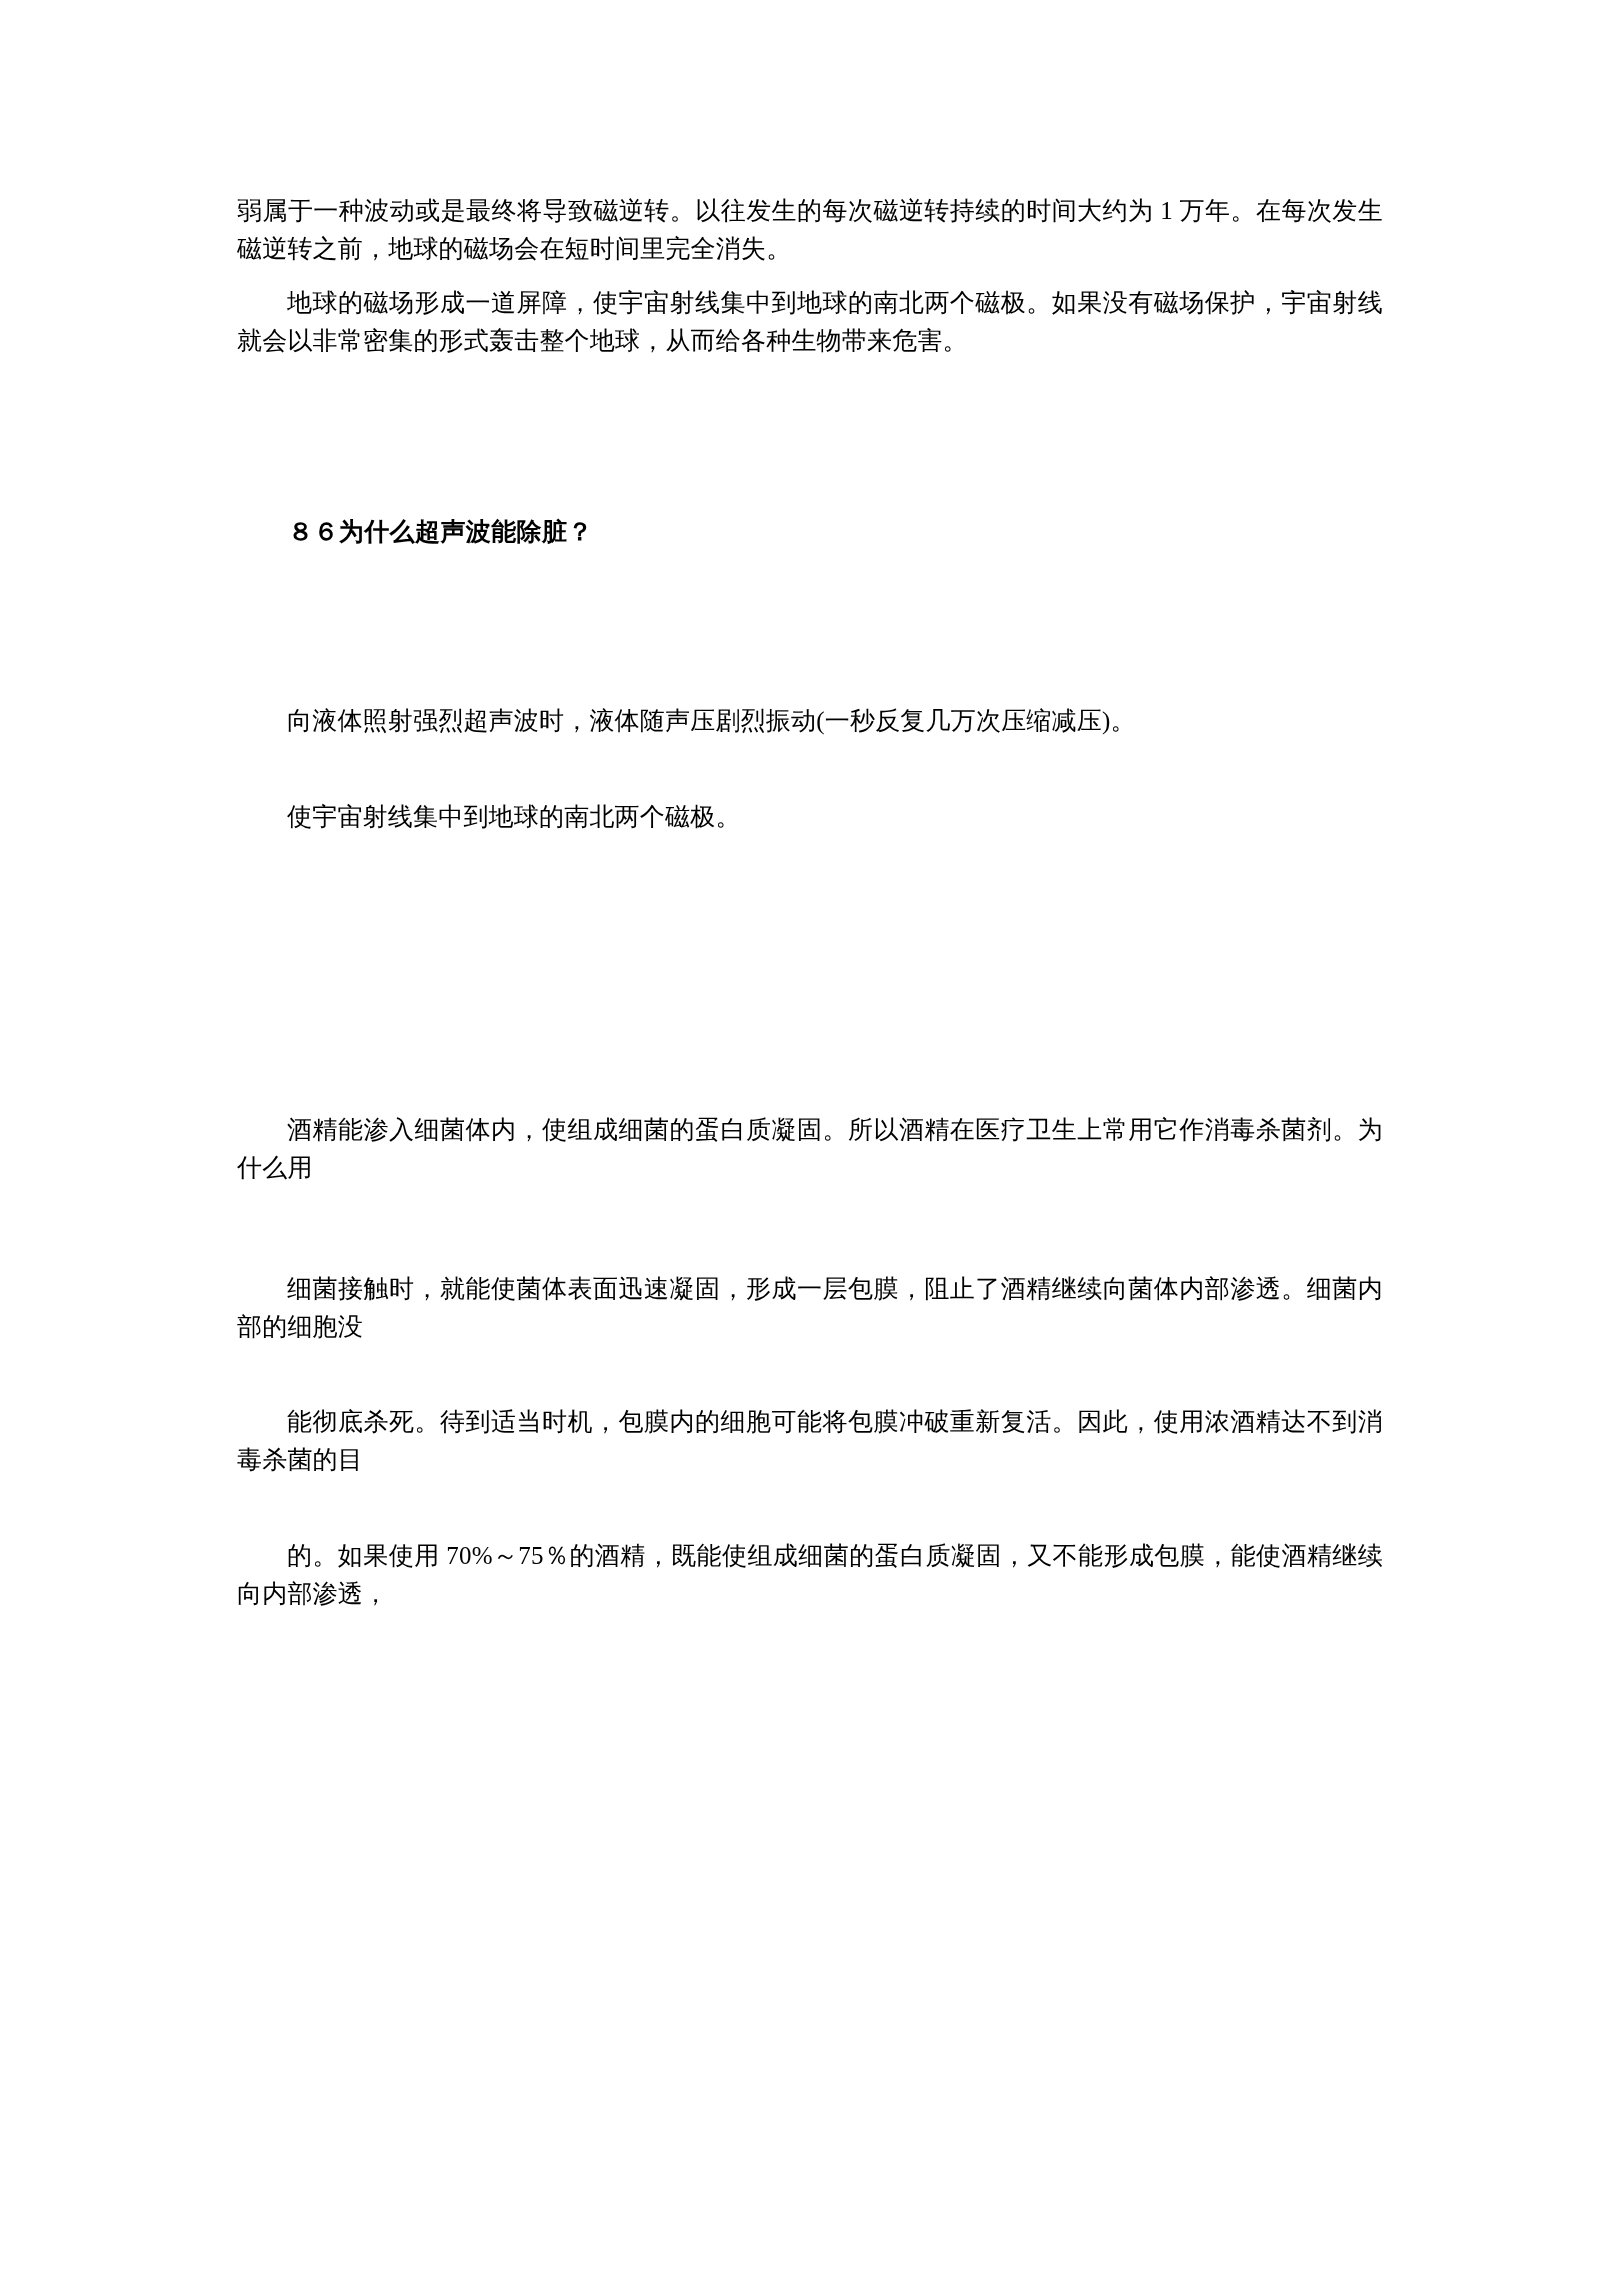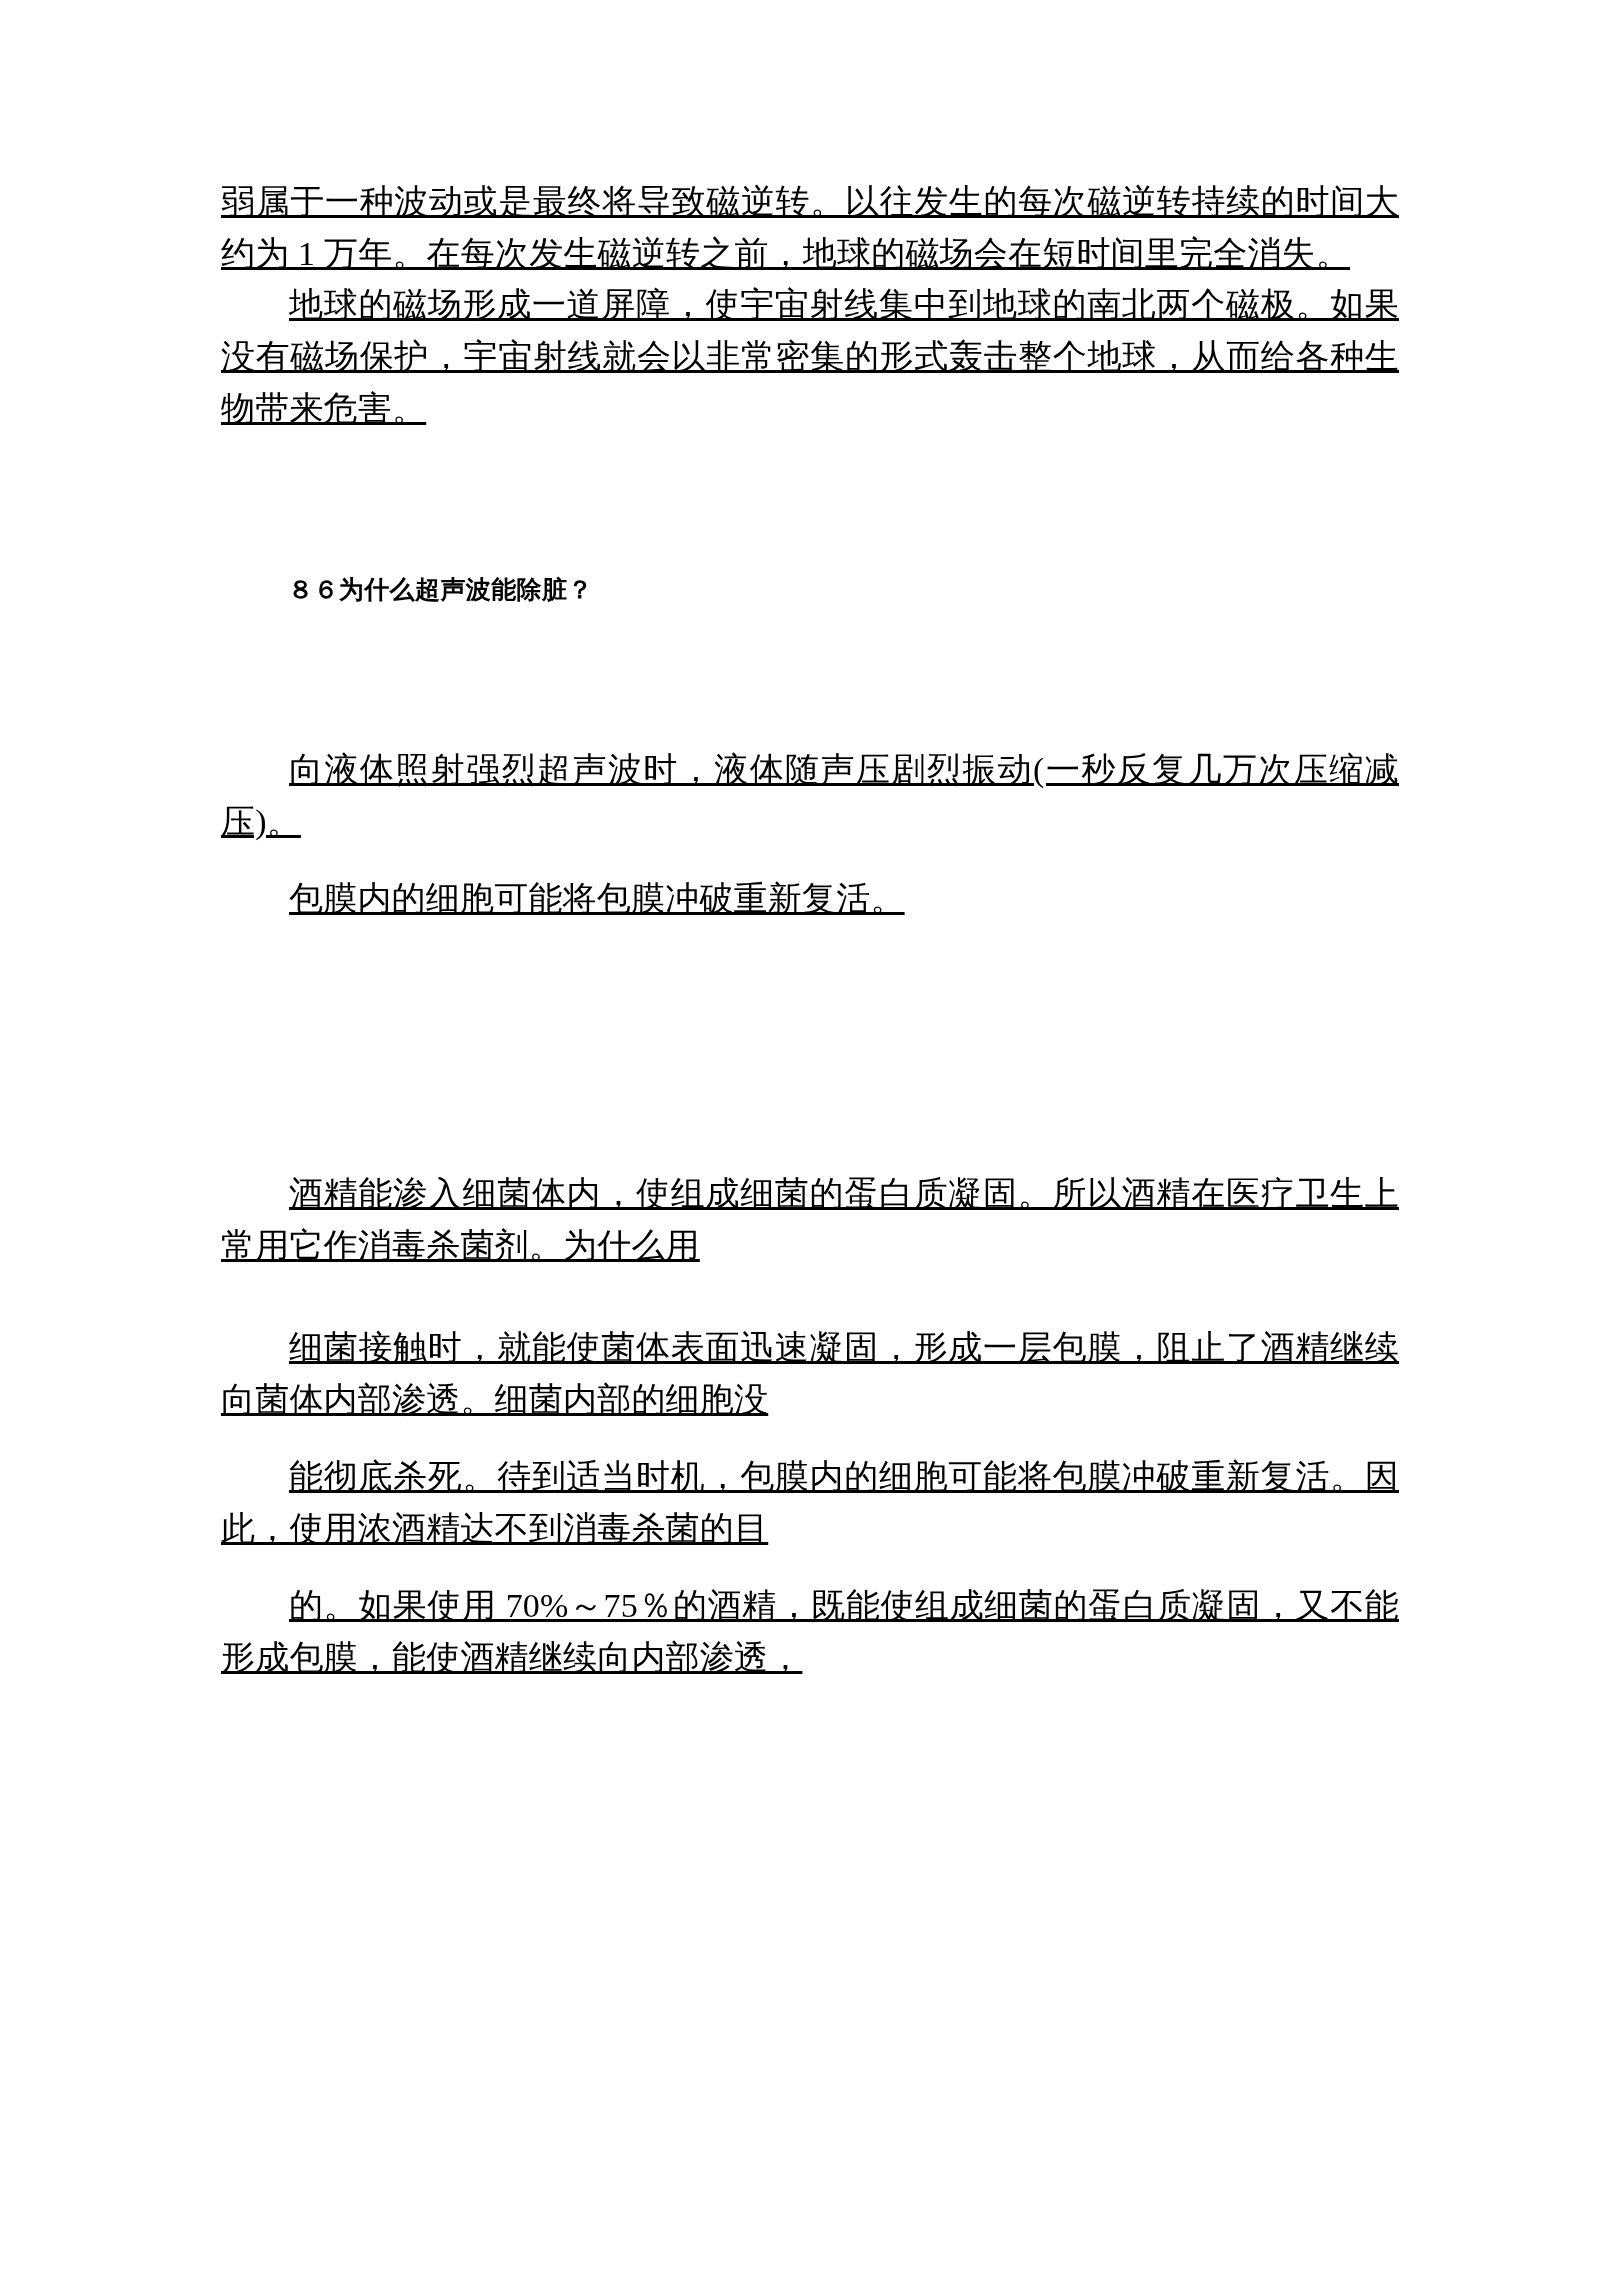--- a/index.html
+++ b/index.html
@@ -15,27 +15,26 @@
     -webkit-font-smoothing: antialiased;
   }
   .page {
     position: relative;
     width: 1620px;
     height: 2292px;
     box-sizing: border-box;
     padding: 176px 221px 0 221px;
   }
   .para {
-    font-size: 34px;
+    font-size: 25px;
     line-height: 1.52;
     text-align: justify;
     text-justify: inter-ideograph;
-    margin: 0;
+    margin: 16px;
     letter-spacing: 0.2px;
-    text-decoration: underline;
   }
   .indent {
     text-indent: 2em;
   }
   .gap-s  { height: 25.5px; }
   .heading {
     font-size: 25px;
     line-height: 1.52;
     margin: 17px;
     text-indent: 2em;
@@ -58,21 +57,21 @@
   <div class="spacer-86"></div>
 
   <p class="heading">８６为什么超声波能除脏？</p>
 
   <div class="spacer-86b"></div>
 
   <p class="para indent">向液体照射强烈超声波时，液体随声压剧烈振动(一秒反复几万次压缩减压)。</p>
 
   <div class="gap-s"></div>
 
-  <p class="para indent">包膜内的细胞可能将包膜冲破重新复活。</p>
+  <p class="para indent">使宇宙射线集中到地球的南北两个磁极。</p>
 
   <div class="gap-s"></div>
 
 
   <div class="spacer-87"></div>
 
 
   <div class="gap-s"></div>
 
   <p class="para indent">酒精能渗入细菌体内，使组成细菌的蛋白质凝固。所以酒精在医疗卫生上常用它作消毒杀菌剂。为什么用</p>

